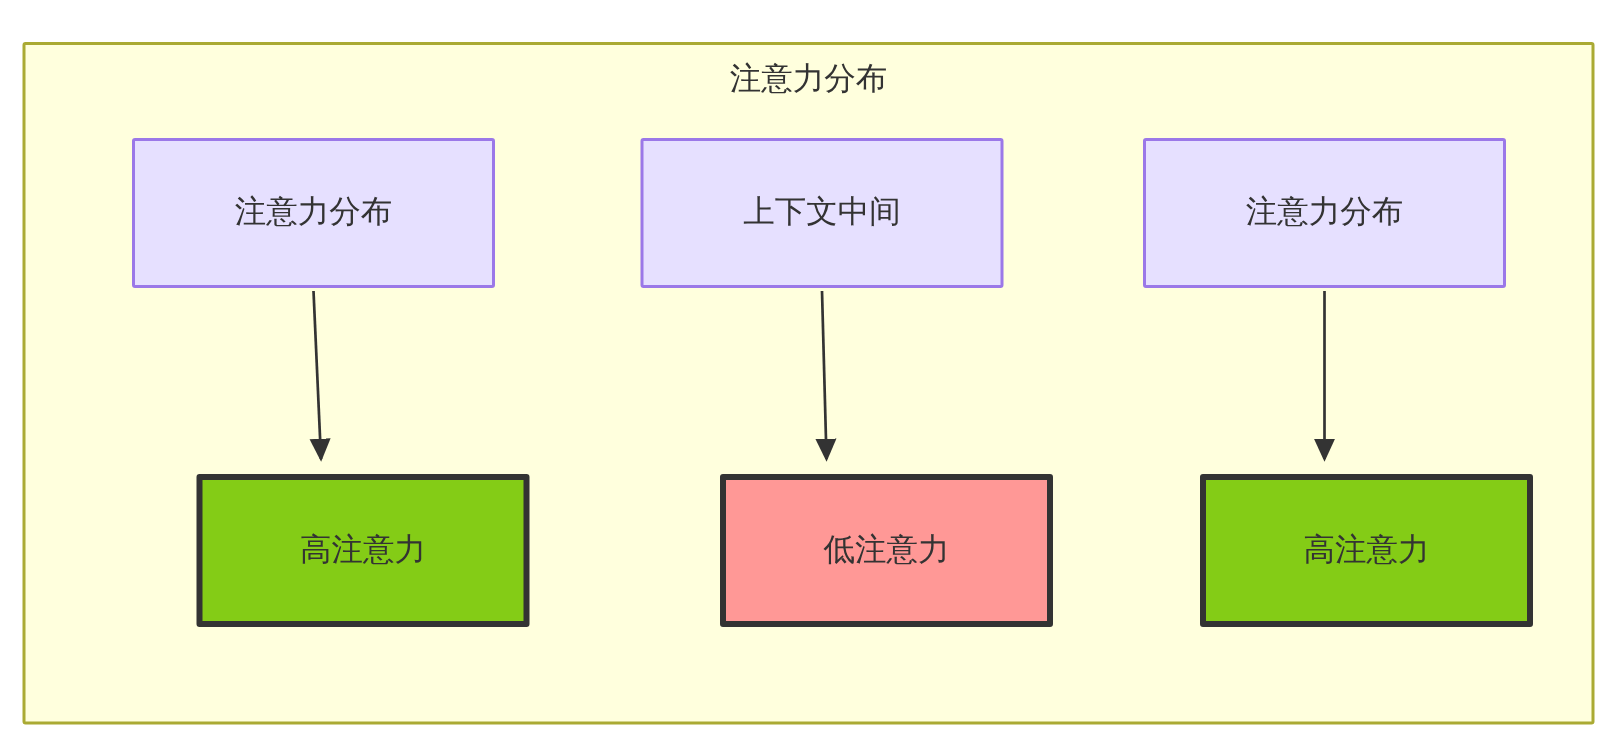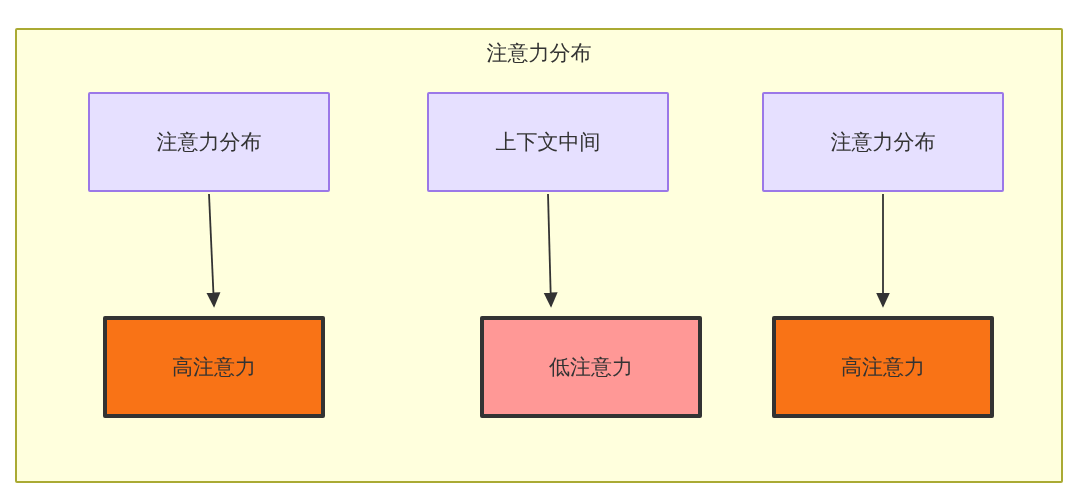--- a/index.html
+++ b/index.html
@@ -66,21 +66,22 @@
     border: 2px solid #9b78e8;
     border-radius: 2px;
   }
 
   .node.attn {
     border: 4px solid #333333;
     border-radius: 2px;
   }
 
   .node.attn-high {
-    background: #f97316;
+    background: #84cc16;
+    margin-left: 28px;
   }
 
   .node.attn-low {
     background: #ff9896;
   }
 
   
   .n-top-1  { left: 88px;  top: 92px;  width: 242px; height: 100px; }
   .n-top-2  { left: 427px; top: 92px;  width: 242px; height: 100px; }
   .n-top-3  { left: 762px; top: 92px;  width: 242px; height: 100px; }

